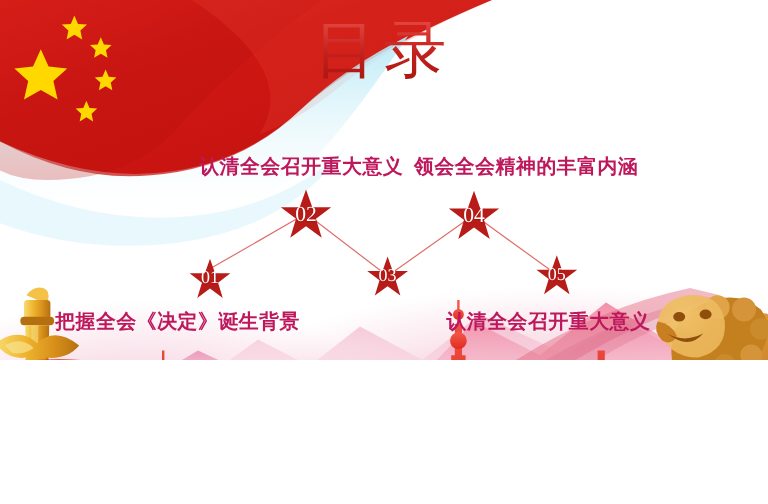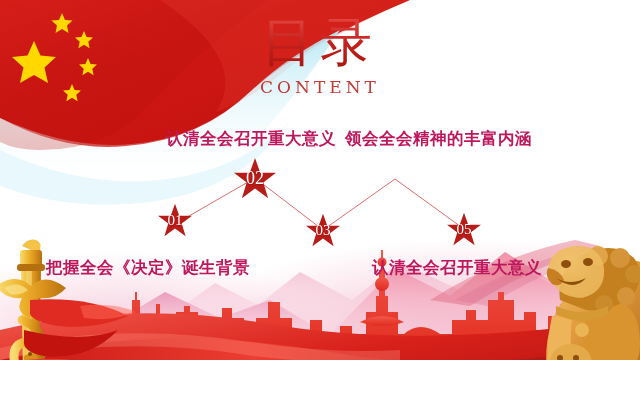--- a/index.html
+++ b/index.html
@@ -1,18 +1,18 @@
 <!DOCTYPE html>
 <html><head>
 <meta charset="utf-8">
 <style>
   html,body{margin:0;padding:0;background:#fff;}
   body{width:640px;height:420px;overflow:hidden;
        font-family:"Liberation Sans","DejaVu Sans",sans-serif;}
-  #stage{position:relative;width:640px;height:360px;overflow:hidden;background:#ffffff;}
+  #stage{position:relative;width:640px;height:300px;overflow:hidden;background:#ffffff;}
 
   
   .layer{position:absolute;left:0;top:0;width:640px;height:420px;}
 
   
   .haze{
     position:absolute;left:0;top:215px;width:640px;height:205px;
     background:
       radial-gradient(ellipse 300px 120px at 120px 120px, rgba(238,160,190,.55) 0%, rgba(255,255,255,0) 70%),
       radial-gradient(ellipse 380px 120px at 470px 110px, rgba(236,150,180,.55) 0%, rgba(255,255,255,0) 72%),
@@ -54,21 +54,21 @@
     text-shadow:0 1px 1px rgba(120,0,0,.35);
   }
   .star .glyph{
     position:absolute;left:0;top:0;width:100%;height:100%;
   }
   .star .num{position:relative;z-index:2;}
 
   .star.big{width:44px;height:42px;font-size:18px;}
   .star.small{width:36px;height:34px;font-size:15px;}
 
-  #star-1{left:157px;top:203px;}
+  #star-1{left:157px;top:215px;}
   #star-2{left:233px;top:157px;}
   #star-3{left:305px;top:213px;}
   #star-4{left:373px;top:158px;}
   #star-5{left:446px;top:212px;align-items:center;}
 
   svg.link{position:absolute;left:0;top:0;width:640px;height:420px;pointer-events:none;}
 </style>
 </head>
 <body>
 
@@ -267,21 +267,20 @@
   <svg class="link" viewBox="0 0 640 420">
     <g stroke="#D9534F" stroke-width="1" fill="none" opacity=".85">
       <line x1="175" y1="224" x2="255" y2="178"></line>
       <line x1="255" y1="178" x2="323" y2="230"></line>
       <line x1="323" y1="230" x2="395" y2="179"></line>
       <line x1="395" y1="179" x2="464" y2="229"></line>
     </g>
   </svg>
 
   <div class="title">目录</div>
-  <div class="subtitle">CONTENT</div>
 
   <div class="item-label" id="lbl-1">认清全会召开重大意义</div>
   <div class="item-label" id="lbl-2">领会全会精神的丰富内涵</div>
   <div class="item-label" id="lbl-3">把握全会《决定》诞生背景</div>
   <div class="item-label" id="lbl-4">认清全会召开重大意义</div>
 
   <div class="star small" id="star-1">
     <svg class="glyph" viewBox="0 0 100 96">
       <path d="M50,2 L62,36 L98,36 L69,58 L80,94 L50,72 L20,94 L31,58 L2,36 L38,36 Z" fill="#B81C18"></path>
     </svg>
@@ -295,20 +294,26 @@
     <span class="num">02</span>
   </div>
 
   <div class="star small" id="star-3">
     <svg class="glyph" viewBox="0 0 100 96">
       <path d="M50,2 L62,36 L98,36 L69,58 L80,94 L50,72 L20,94 L31,58 L2,36 L38,36 Z" fill="#B81C18"></path>
     </svg>
     <span class="num">03</span>
   </div>
 
+  <div class="star big" id="star-4">
+    <svg class="glyph" viewBox="0 0 100 96">
+      <path d="M50,2 L62,36 L98,36 L69,58 L80,94 L50,72 L20,94 L31,58 L2,36 L38,36 Z" fill="#B81C18"></path>
+    </svg>
+    <span class="num">04</span>
+  </div>
 
   <div class="star small" id="star-5">
     <svg class="glyph" viewBox="0 0 100 96">
       <path d="M50,2 L62,36 L98,36 L69,58 L80,94 L50,72 L20,94 L31,58 L2,36 L38,36 Z" fill="#B81C18"></path>
     </svg>
     <span class="num">05</span>
   </div>
 
 </div>
 

